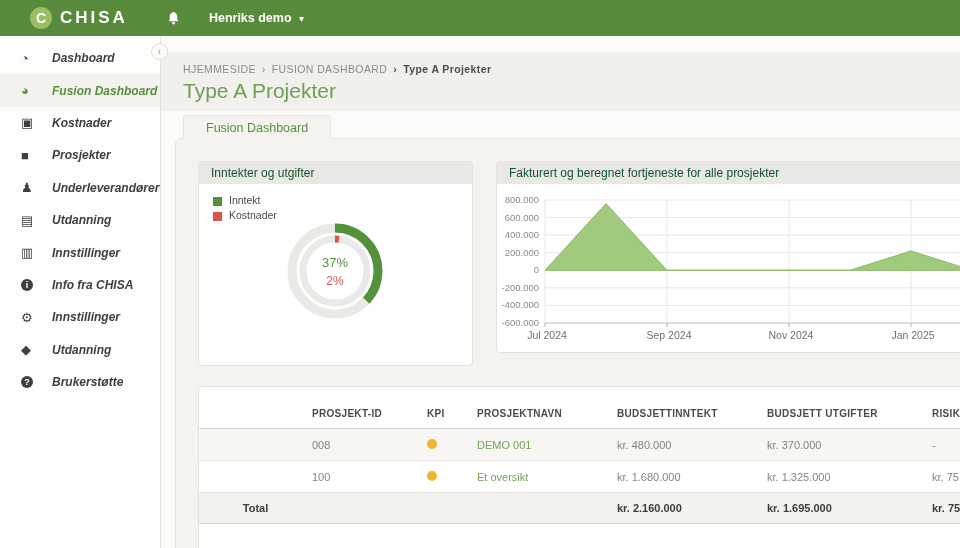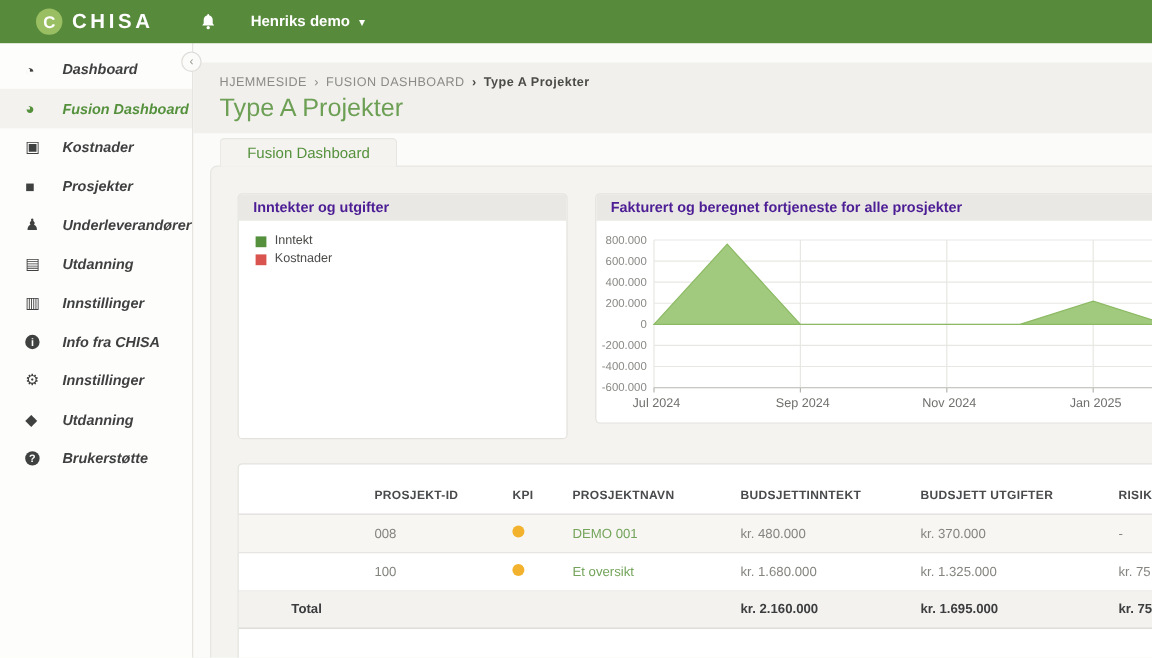--- a/index.html
+++ b/index.html
@@ -51,21 +51,21 @@
   .tab { height:24px; padding:0 22px; display:flex; align-items:center; font-size:12.5px;
          border:1px solid #e0dfdb; border-bottom:none; border-radius:4px 4px 0 0;
          background:#e7e6e2; color:#64656a; cursor:pointer; margin-right:3px; }
   .tab.active { background:#f4f3ef; border-color:#e7e6e2; color:#55913d; }
 
   .panel { position:absolute; left:14px; top:102px; width:1010px; height:520px;
            background:#f4f3ef; border:1px solid #e7e6e2; border-radius:6px 0 0 0; }
 
   .card { position:absolute; background:#fff; border:1px solid #e3e2dd; border-radius:4px; }
   .card-header { height:22px; background:#e9e8e4; border-radius:3px 3px 0 0;
-                 font-size:12px; color:#4c1d95; line-height:22px; padding-left:12px;font-weight:bold; }
+                 font-size:12px; color:#14532d; line-height:22px; padding-left:12px; }
 
   
   .card-donut { left:22px; top:22px; width:275px; height:205px; }
   .legend { position:absolute; left:14px; top:32px; }
   .legend-item { display:flex; align-items:flex-end; font-size:10.5px; color:#4b4b49; margin-bottom:3px; }
   .legend-swatch { width:9px; height:9px; margin-right:7px; }
   .donut-wrap { position:absolute; left:83px; top:56px; width:106px; height:106px; }
   .donut-center { position:absolute; left:0; top:0; width:106px; height:106px;
                   display:flex; flex-direction:column; align-items:center; justify-content:center; }
   .donut-pct1 { font-size:13px; color:#55913d; }
@@ -179,20 +179,32 @@
       <div class="legend" id="donut-legend">
           <div class="legend-item">
             <span class="legend-swatch" style="background: rgb(85, 145, 61);"></span>
             <span>Inntekt</span>
           </div>
           <div class="legend-item">
             <span class="legend-swatch" style="background: rgb(217, 83, 79);"></span>
             <span>Kostnader</span>
           </div>
         </div>
+      <div class="donut-wrap">
+        <svg id="donut-svg" width="106" height="106" viewBox="0 0 106 106">
+            <circle cx="53" cy="53" r="43" fill="none" stroke="#e9e9e6" stroke-width="9"></circle>
+            <circle cx="53" cy="53" r="43" fill="none" stroke="#55913d" stroke-width="9" stroke-dasharray="99.96547823722722 170.21148997149498" transform="rotate(-90 53 53)"></circle>
+            <circle cx="53" cy="53" r="32" fill="none" stroke="#e9e9e6" stroke-width="7"></circle>
+            <circle cx="53" cy="53" r="32" fill="none" stroke="#d9534f" stroke-width="7" stroke-dasharray="4.0212385965949355 197.04069123315182" transform="rotate(-90 53 53)"></circle>
+          </svg>
+        <div class="donut-center">
+          <div class="donut-pct1">37%</div>
+          <div class="donut-pct2">2%</div>
+        </div>
+      </div>
     </div>
 
     <div class="card card-chart">
       <div class="card-header">Fakturert og beregnet fortjeneste for alle prosjekter</div>
       <svg id="area-svg" width="516" height="168" viewBox="0 0 516 168">
           <line x1="48" y1="16" x2="516" y2="16" stroke="#e7e7e3" stroke-width="1"></line>
           <text x="42" y="19" text-anchor="end" font-size="9.5" fill="#8a8a86">800.000</text>
           <line x1="48" y1="33.57142857142857" x2="516" y2="33.57142857142857" stroke="#e7e7e3" stroke-width="1"></line>
           <text x="42" y="36.57142857142857" text-anchor="end" font-size="9.5" fill="#8a8a86">600.000</text>
           <line x1="48" y1="51.142857142857146" x2="516" y2="51.142857142857146" stroke="#e7e7e3" stroke-width="1"></line>

